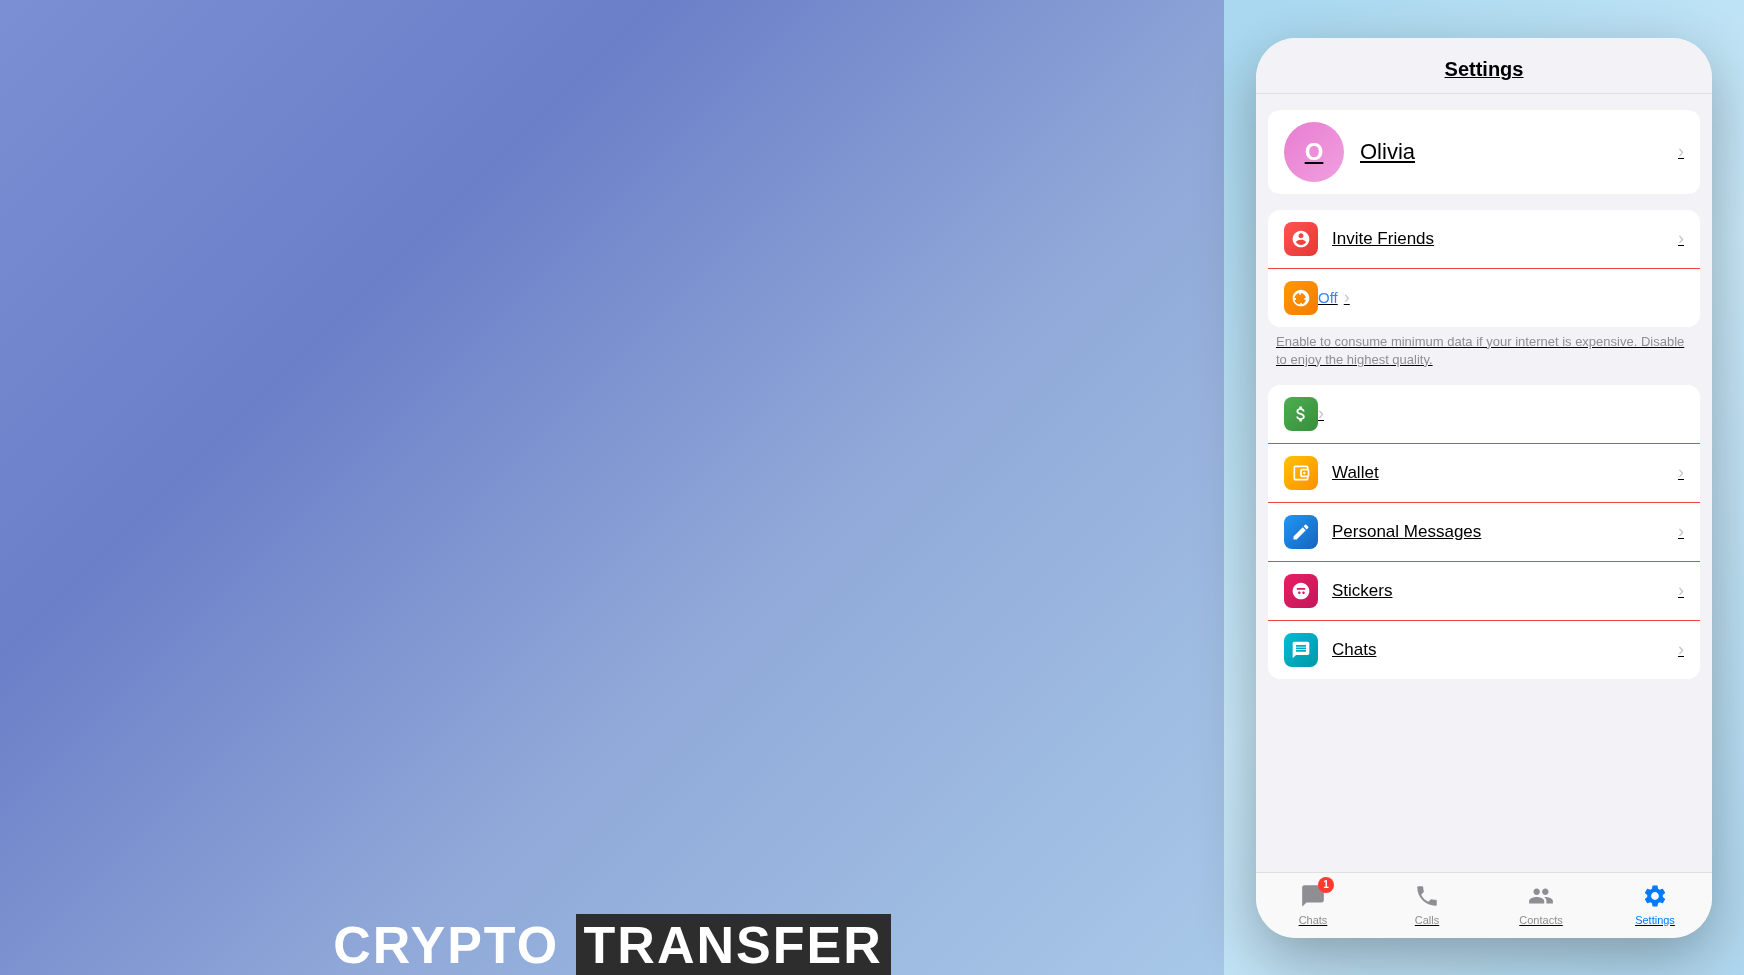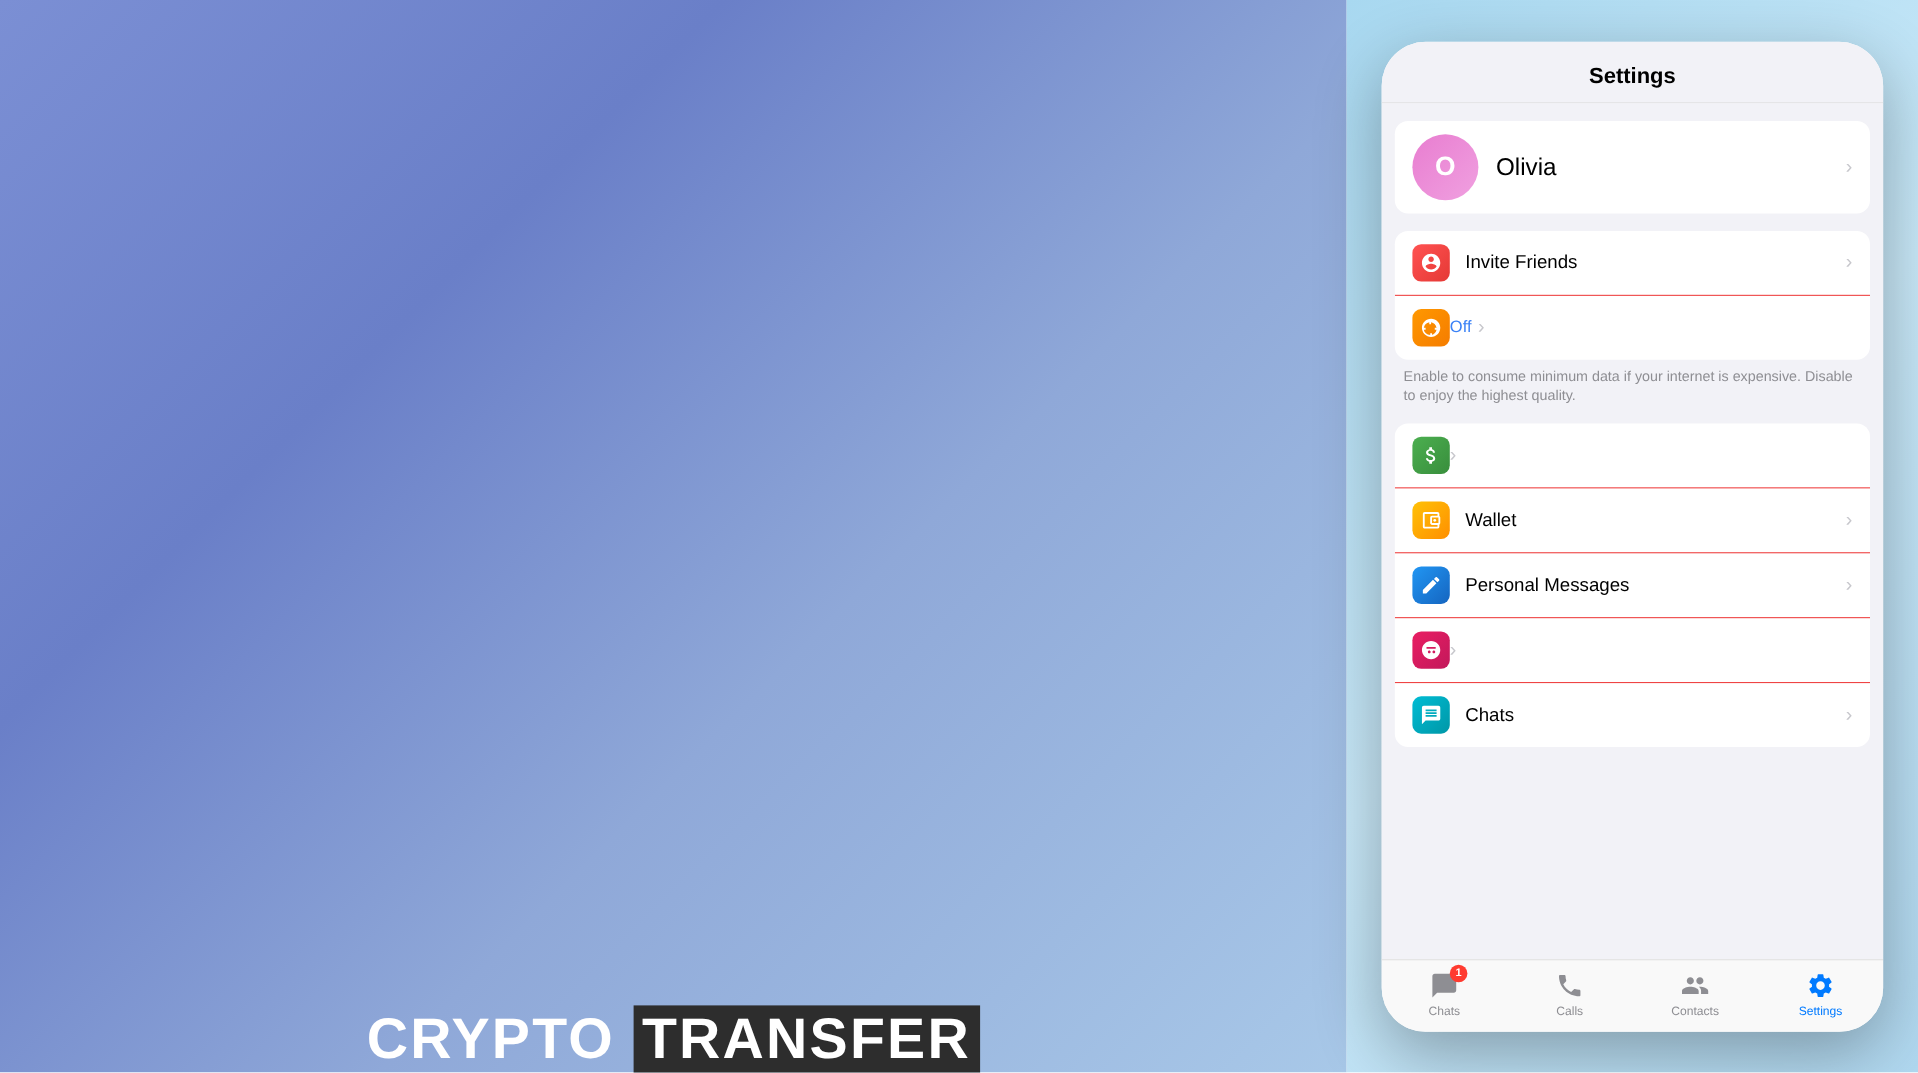--- a/index.html
+++ b/index.html
@@ -35,20 +35,21 @@
     }
 
     
     .right-bg {
       width: 520px;
       background: linear-gradient(135deg, #a8d8f0 0%, #c8e8f8 50%, #b0d8f0 100%);
       display: flex;
       align-items: center;
       justify-content: center;
       padding: 0 32px;
+      text-decoration: underline;
     }
 
     
     .phone-frame {
       width: 480px;
       background: white;
       border-radius: 40px;
       box-shadow: 0 20px 60px rgba(0,0,0,0.3);
       overflow: hidden;
       height: 900px;
@@ -306,20 +307,21 @@
           <span class="row-label">Personal Messages</span>
           <span class="chevron">›</span>
         </div>
 
         <div class="settings-row">
           <div class="row-icon icon-pink">
             <svg width="20" height="20" viewBox="0 0 24 24" fill="white">
               <path d="M12 2C6.48 2 2 6.48 2 12s4.48 10 10 10 10-4.48 10-10S17.52 2 12 2zm-2 13.5c-.83 0-1.5-.67-1.5-1.5s.67-1.5 1.5-1.5 1.5.67 1.5 1.5-.67 1.5-1.5 1.5zm5 0c-.83 0-1.5-.67-1.5-1.5s.67-1.5 1.5-1.5 1.5.67 1.5 1.5-.67 1.5-1.5 1.5zm2-5H7v-2h10v2z"></path>
             </svg>
           </div>
+          <span class="row-label">Stickers</span>
           <span class="chevron">›</span>
         </div>
 
         <div class="settings-row">
           <div class="row-icon icon-cyan">
             <svg width="20" height="20" viewBox="0 0 24 24" fill="white">
               <path d="M20 2H4c-1.1 0-2 .9-2 2v18l4-4h14c1.1 0 2-.9 2-2V4c0-1.1-.9-2-2-2zm-2 12H6v-2h12v2zm0-3H6V9h12v2zm0-3H6V6h12v2z"></path>
             </svg>
           </div>
           <span class="row-label">Chats</span>

